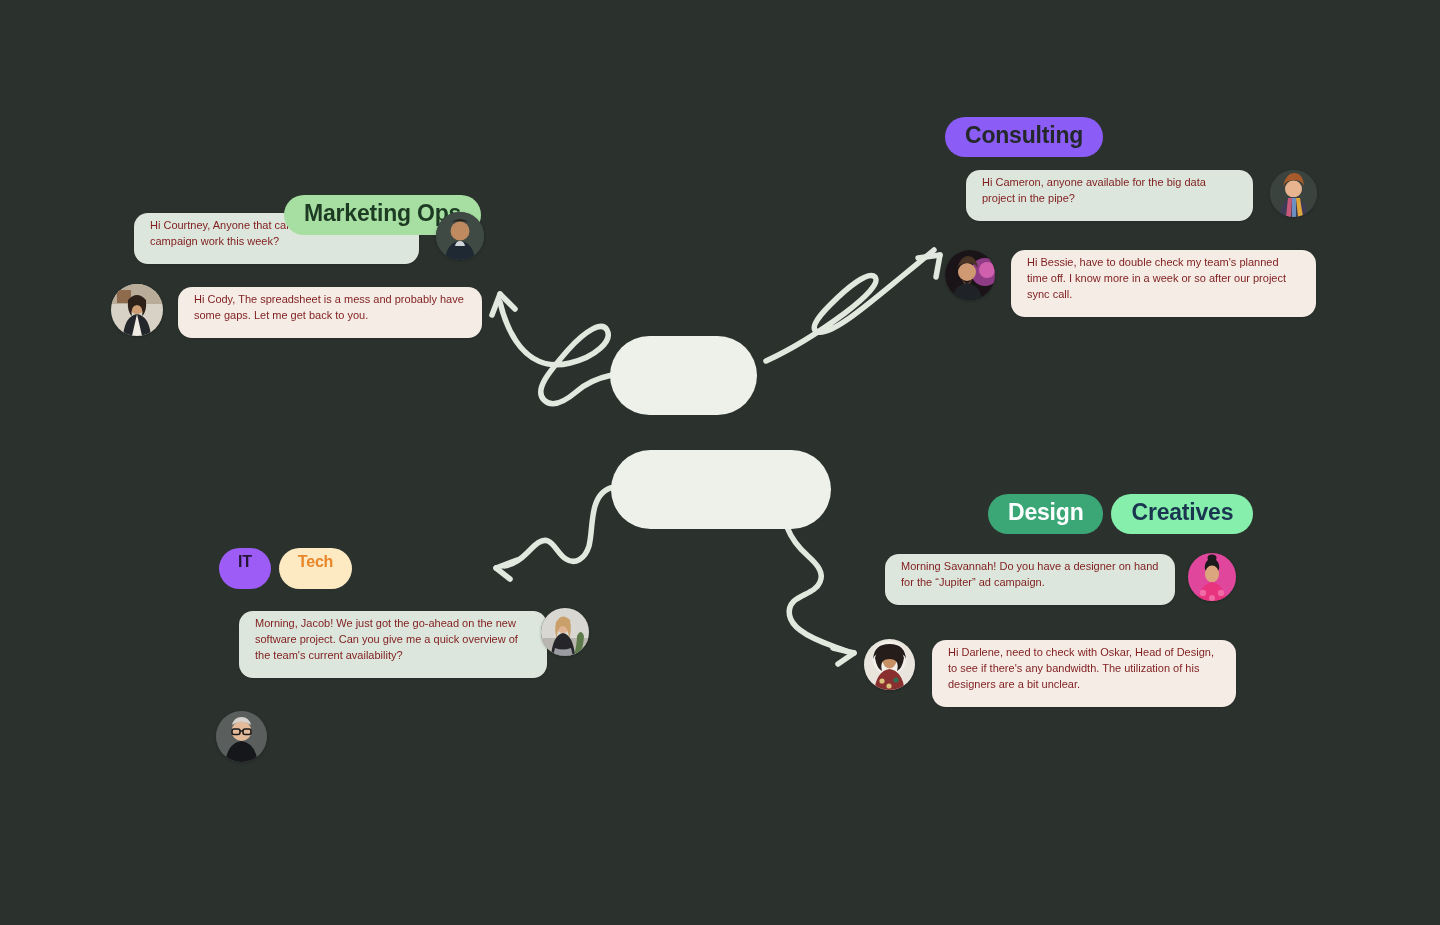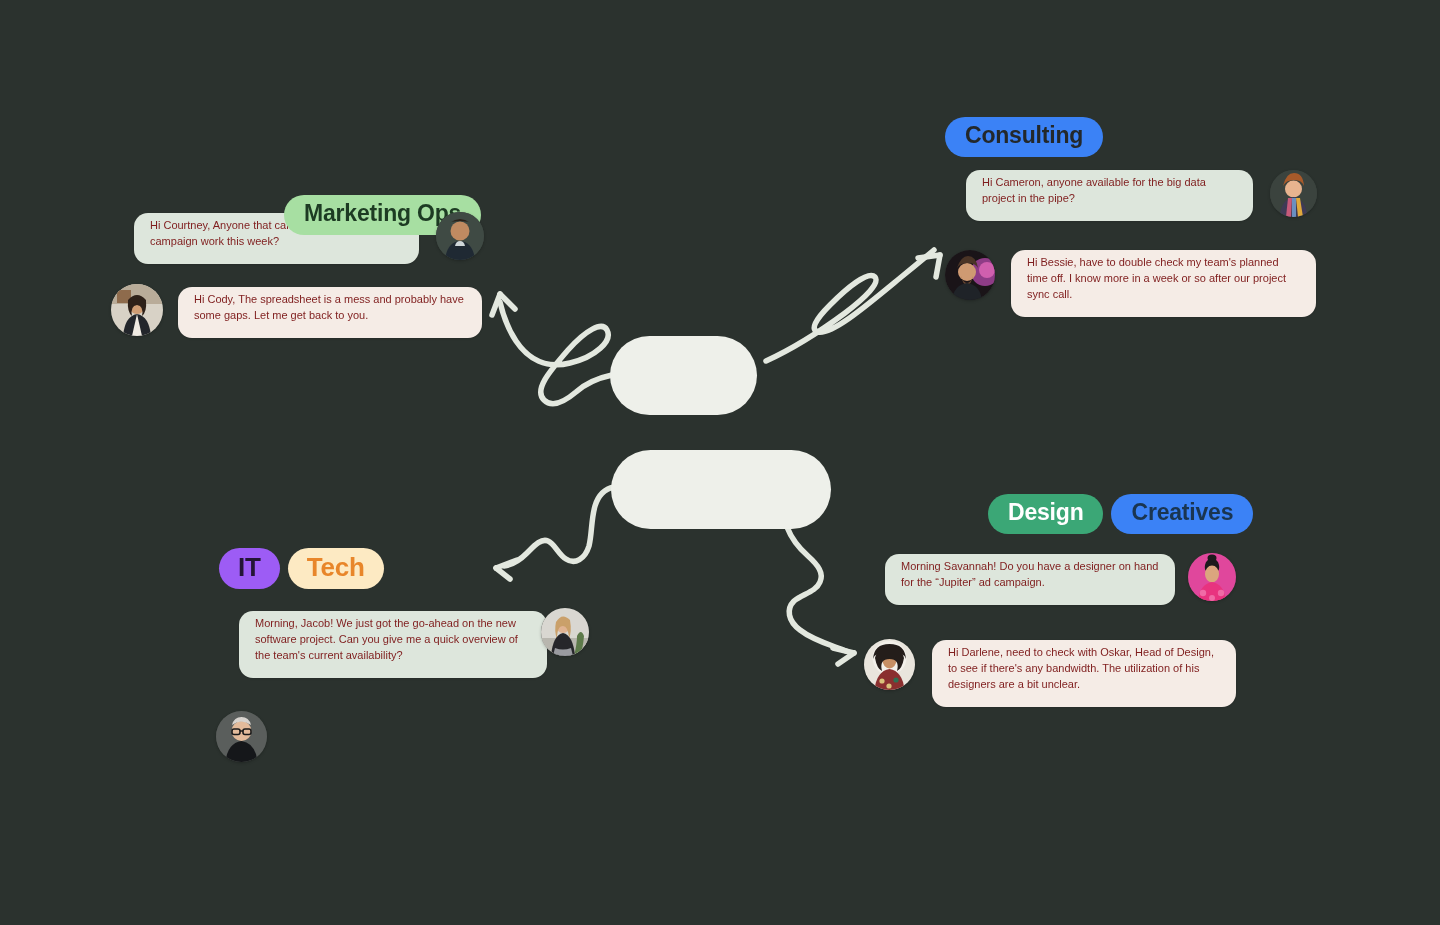--- a/index.html
+++ b/index.html
@@ -28,22 +28,22 @@
   .tag {
     border-radius: 999px;
     padding: 6px 20px 8px 20px;
     font-size: 23px;
     font-weight: 700;
     letter-spacing: -0.2px;
     line-height: 1.12;
     white-space: nowrap;
   }
   .tag.small {
-    font-size: 26px;
-    padding: 5px 19px 7px 19px;
+    font-size: 16px;
+    padding: 5px 19px 18px 19px;
   }
 
   
   .bubble {
     position: absolute;
     border-radius: 14px;
     padding: 5px 16px 14px 16px;
     font-size: 11px;
     line-height: 1.45;
     color: #7f1d1d;
@@ -168,21 +168,21 @@
       <circle cx="26" cy="22" r="8" fill="#cf9d74"></circle>
       <path d="M17 16 q9 -10 18 0 q1 12 -4 16 q2 -10 -5 -11 q-7 1 -5 11 q-5 -4 -4 -16z" fill="#2e2119"></path>
       <path d="M26 30 q-12 2 -14 22 h28 q-2 -20 -14 -22z" fill="#23262b"></path>
       <path d="M26 30 l-5 22 h10 l-5 -22z" fill="#efeae2"></path>
     </svg>
   </div>
 
   <div class="bubble a" style="left:178px; top:287px; width:304px;">Hi Cody, The spreadsheet is a mess and probably have some gaps.  Let me get back to you.</div>
 
   <div class="tag-row" style="left:945px; top:117px;">
-    <span class="tag" style="background:#3b82f6; color:#23282b;">Consulting</span>
+    <span class="tag" style="background:#8b5cf6; color:#23282b;">Consulting</span>
   </div>
 
   <div class="bubble q" style="left:966px; top:170px; width:287px;">Hi Cameron, anyone available for the big data project in the pipe?</div>
 
   <div class="avatar" style="left:1270px; top:170px; width:47px; height:47px;">
     <svg class="face" viewBox="0 0 47 47">
       <rect width="47" height="47" fill="#3b433e"></rect>
       <circle cx="23.5" cy="19" r="8.5" fill="#e8b48f"></circle>
       <path d="M13 16 q3 -13 11 -13 q9 0 10 13 q-2 -6 -10 -6 q-8 0 -11 6z" fill="#a85a2a"></path>
       <path d="M23.5 27 q-12 2 -14 20 h28 q-2 -18 -14 -20z" fill="#3f3a55"></path>
@@ -233,21 +233,21 @@
       <rect x="16" y="18" width="8" height="5.5" rx="2" fill="none" stroke="#1a1a1a" stroke-width="1.6"></rect>
       <rect x="27" y="18" width="8" height="5.5" rx="2" fill="none" stroke="#1a1a1a" stroke-width="1.6"></rect>
       <line x1="24" y1="20" x2="27" y2="20" stroke="#1a1a1a" stroke-width="1.4"></line>
       <path d="M25.5 30 q-14 2 -16 21 h32 q-2 -19 -16 -21z" fill="#15171a"></path>
     </svg>
   </div>
 
 
   <div class="tag-row" style="left:988px; top:494px;">
     <span class="tag" style="background:#3ba776; color:#ffffff;">Design</span>
-    <span class="tag" style="background:#3b82f6; color:#1a3550;">Creatives</span>
+    <span class="tag" style="background:#86efac; color:#1a3550;">Creatives</span>
   </div>
 
   <div class="bubble q" style="left:885px; top:554px; width:290px;">Morning Savannah! Do you have a designer on hand for the “Jupiter” ad campaign.</div>
 
   <div class="avatar" style="left:1188px; top:553px; width:48px; height:48px;">
     <svg class="face" viewBox="0 0 48 48">
       <rect width="48" height="48" fill="#e0479c"></rect>
       <path d="M24 6 q-6 0 -7 6 q-1 5 2 7 l10 0 q3 -2 2 -7 q-1 -6 -7 -6z" fill="#1d1a1c"></path>
       <ellipse cx="24" cy="5" rx="4.5" ry="3.5" fill="#1d1a1c"></ellipse>
       <ellipse cx="24" cy="21" rx="7" ry="8.5" fill="#dba67e"></ellipse>

